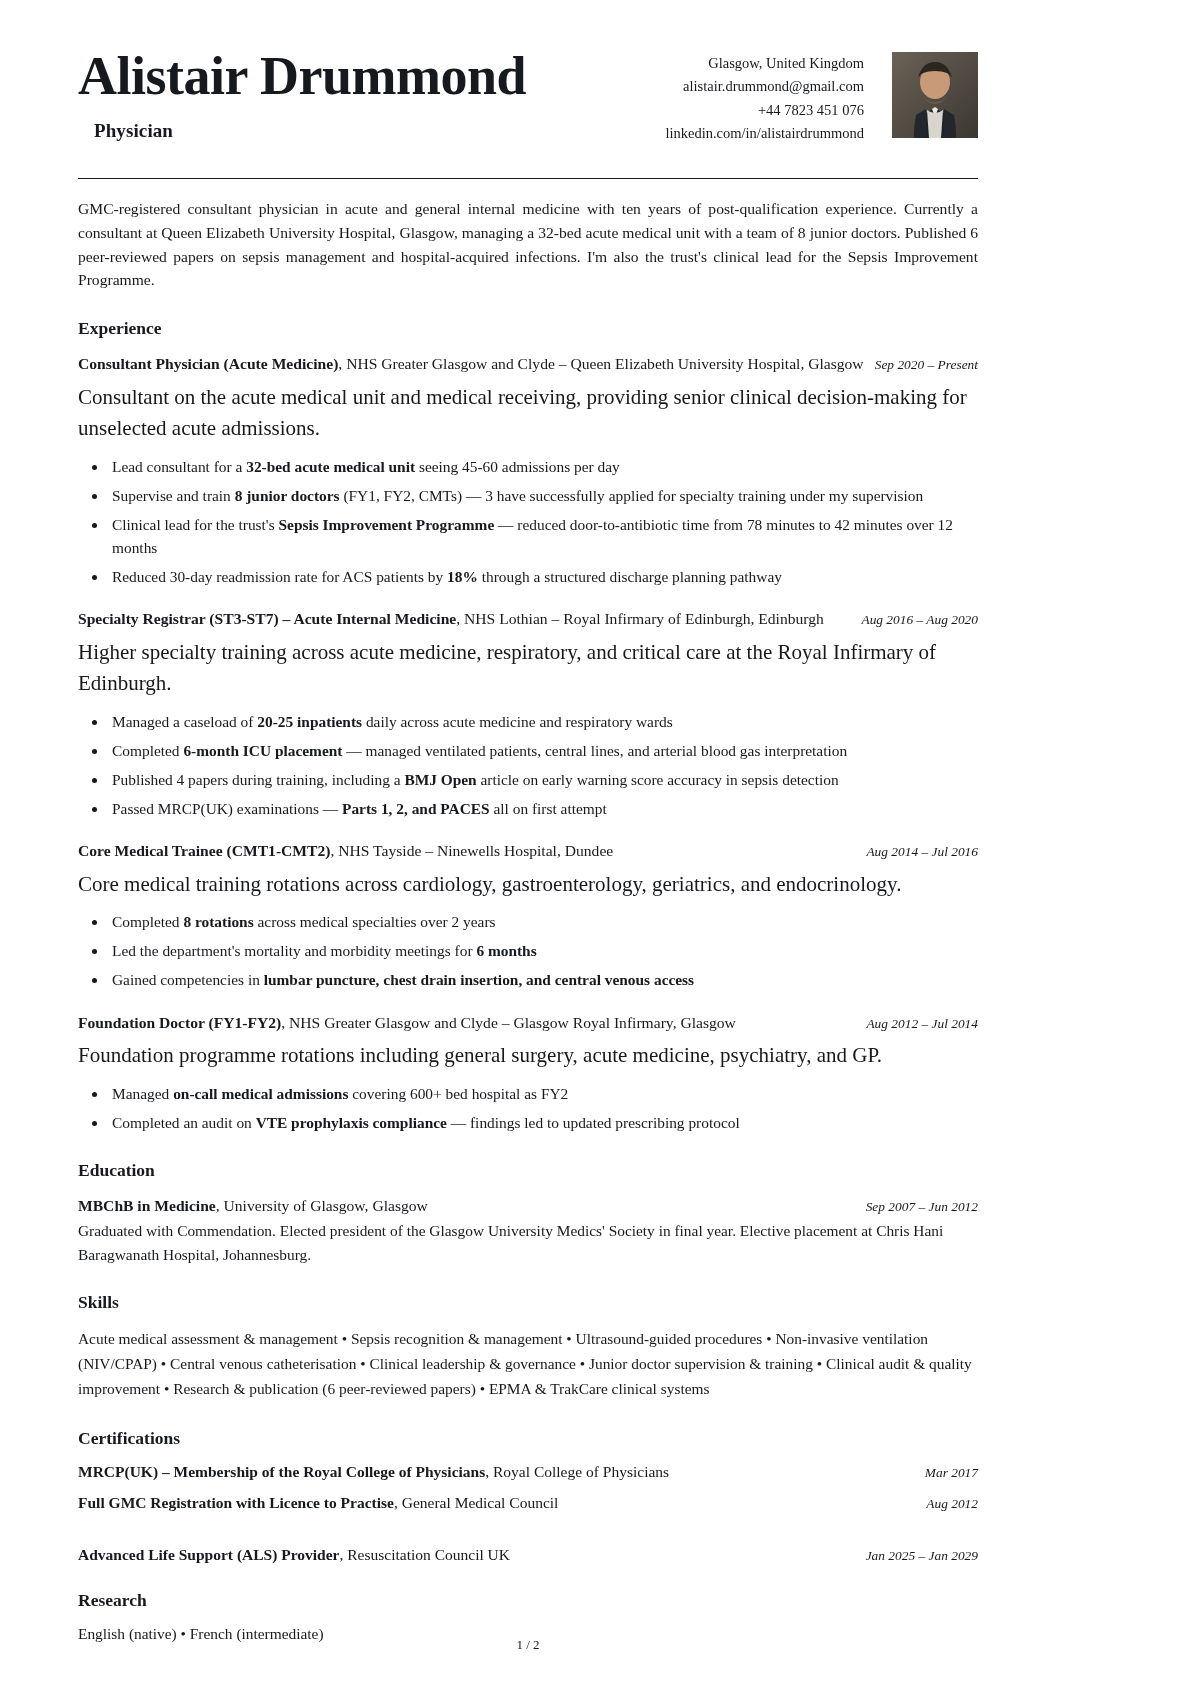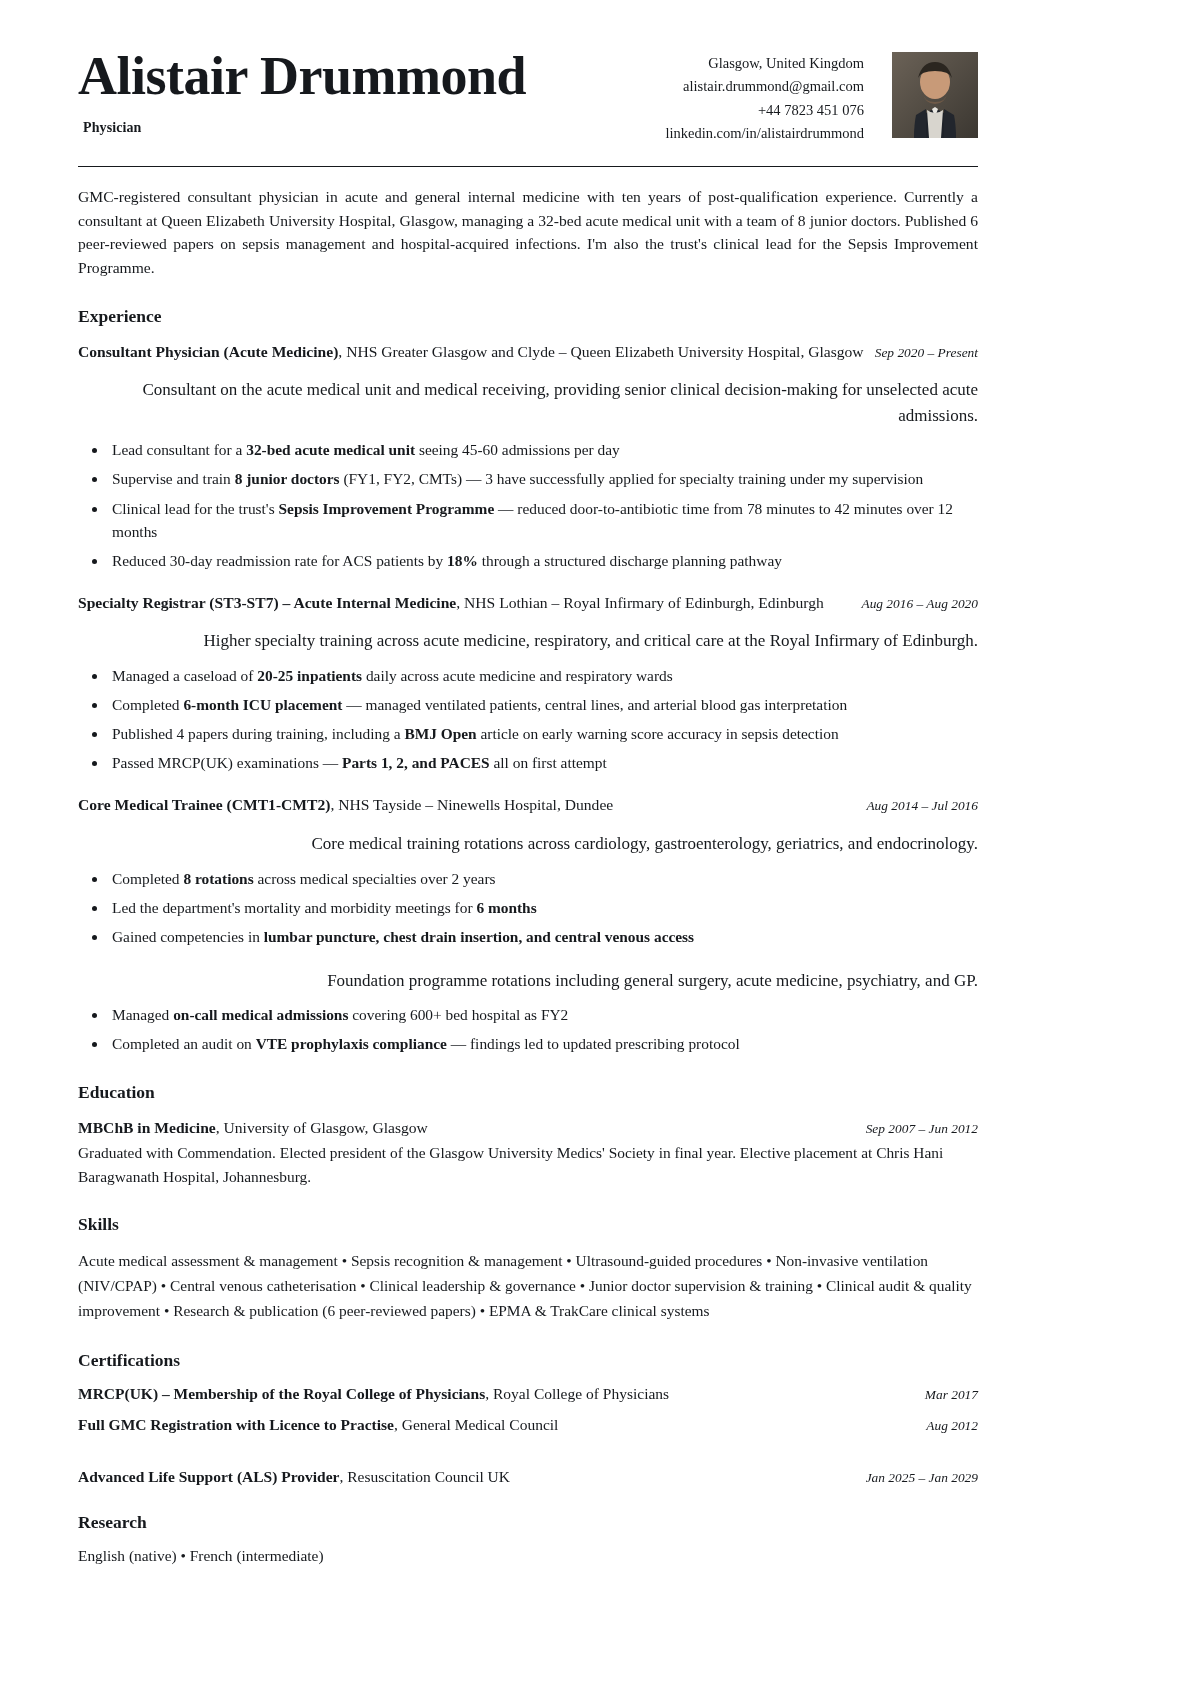--- a/index.html
+++ b/index.html
@@ -33,23 +33,23 @@
     padding-top: 4px;
   }
   .name {
     font-size: 54px;
     font-weight: bold;
     letter-spacing: -0.5px;
     line-height: 1.04;
     margin: 0 0 16px 0;
   }
   .role {
-    font-size: 14px;
+    font-size: 19px;
     font-weight: bold;
-    margin: 5px;
+    margin: 16px;
     letter-spacing: 0.1px;
   }
   .header-right {
     display: flex;
     align-items: flex-start;
     gap: 28px;
     padding-top: 8px;
   }
   .contact {
     text-align: right;
@@ -104,24 +104,23 @@
   }
   .entry-title b { font-weight: bold; }
   .entry-date {
     font-size: 13.4px;
     font-style: italic;
     white-space: nowrap;
     flex: 0 0 auto;
     color: #16191d;
   }
   .entry-sub {
-    font-size: 17px;
+    font-size: 21px;
     line-height: 1.5;
-    margin-top: 14px;
-    text-align: right;
+    margin-top: 6px;
   }
 
   ul.bullets {
     margin: 10px 0 0 0;
     padding-left: 30px;
     list-style: disc;
   }
   ul.bullets li {
     font-size: 15.4px;
     line-height: 1.5;
@@ -244,20 +243,24 @@
       </div>
       <div class="entry-sub">Core medical training rotations across cardiology, gastroenterology, geriatrics, and endocrinology.</div>
       <ul class="bullets">
         <li>Completed <b>8 rotations</b> across medical specialties over 2 years</li>
         <li>Led the department's mortality and morbidity meetings for <b>6 months</b></li>
         <li>Gained competencies in <b>lumbar puncture, chest drain insertion, and central venous access</b></li>
       </ul>
     </div>
 
     <div class="entry">
+      <div class="entry-head">
+        <div class="entry-title"><b>Foundation Doctor (FY1-FY2)</b><span>, NHS Greater Glasgow and Clyde – Glasgow Royal Infirmary, Glasgow</span></div>
+        <div class="entry-date">Aug 2012 – Jul 2014</div>
+      </div>
       <div class="entry-sub">Foundation programme rotations including general surgery, acute medicine, psychiatry, and GP.</div>
       <ul class="bullets">
         <li>Managed <b>on-call medical admissions</b> covering 600+ bed hospital as FY2</li>
         <li>Completed an audit on <b>VTE prophylaxis compliance</b> — findings led to updated prescribing protocol</li>
       </ul>
     </div>
   </div>
 
   <div class="section">
     <div class="section-title">Education</div>
@@ -289,13 +292,14 @@
       <div class="cert-title"><b>Advanced Life Support (ALS) Provider</b><span>, Resuscitation Council UK</span></div>
       <div class="entry-date">Jan 2025 – Jan 2029</div>
     </div>
   </div>
 
   <div class="section">
     <div class="section-title">Research</div>
     <div class="lang-text">English (native) • French (intermediate)</div>
   </div>
 
+  <div class="footer">1 / 2</div>
 </div>
 
 </body></html>

